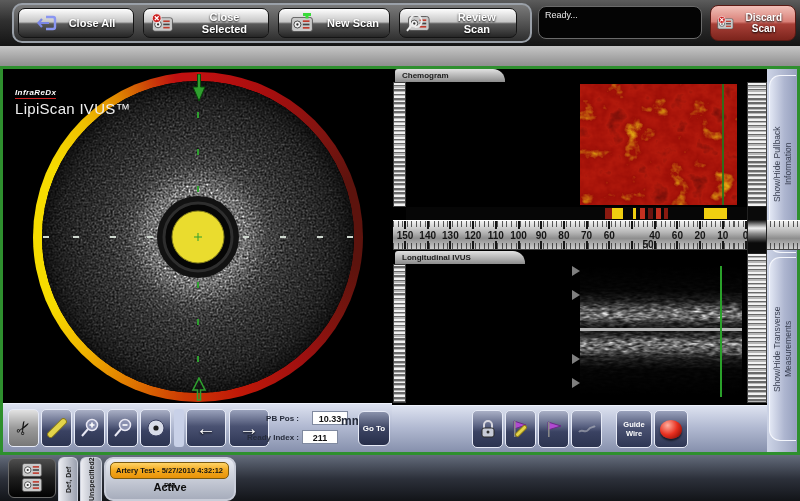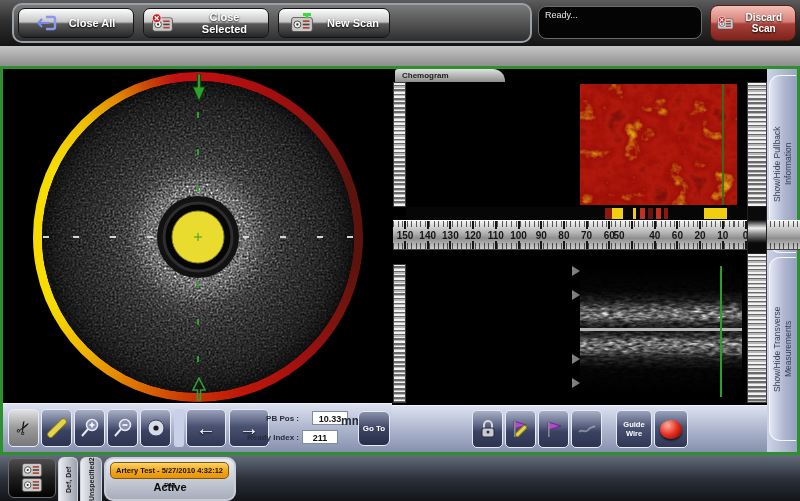--- a/index.html
+++ b/index.html
@@ -217,20 +217,28 @@
         <span>Close Selected</span>
       </button>
       <button class="tb-btn" style="width:112px">
         <svg width="26" height="20" viewBox="0 0 26 20">
           <use href="#disk-sym" x="1" y="4" width="24" height="15"></use>
           <rect x="14" y="0" width="8" height="3" fill="#3adb3a"></rect>
           <rect x="16.5" y="-2.5" width="3" height="8" fill="#3adb3a"></rect>
         </svg>
         <span>New Scan</span>
       </button>
+      <button class="tb-btn" style="width:118px">
+        <svg width="26" height="20" viewBox="0 0 26 20">
+          <use href="#disk-sym" x="1" y="3" width="24" height="15"></use>
+          <circle cx="10" cy="8" r="6" fill="none" stroke="#ececec" stroke-width="2"></circle>
+          <path d="M6 12L1 18" stroke="#ececec" stroke-width="2"></path>
+        </svg>
+        <span>Review Scan</span>
+      </button>
     </div>
     <div class="abs ready-box">
       <span>Ready...</span>
     </div>
     <button class="abs discard-btn">
       <svg width="22" height="18" viewBox="0 0 22 18">
         <use href="#disk-sym" x="0" y="3" width="21" height="14"></use>
         <circle cx="6" cy="5" r="4.4" fill="#cc2020" stroke="#fff" stroke-width="0.8"></circle>
         <path d="M4 3l4 4M8 3l-4 4" stroke="#fff" stroke-width="1.3"></path>
       </svg>
@@ -270,20 +278,24 @@
         <div class="tick-v" style="top: 239px; left: 156px;"></div>
         <div class="tick-v" style="top: 32px; left: 156px;"></div>
         <div class="tick-v" style="top: 276px; left: 156px;"></div>
       </div>
     <svg class="abs" style="left:185px;top:5px" width="22" height="28" viewBox="0 0 22 28">
       <path d="M9.5 0h3v13h4.5L11 27 5 13h4.5z" fill="#2f9f2f" stroke="#0a4a0a" stroke-width="1"></path>
     </svg>
     <svg class="abs" style="left:185px;top:308px" width="22" height="24" viewBox="0 0 22 24">
       <path d="M11 1L17 13h-4.5v10h-3V13H5z" fill="none" stroke="#2f9f2f" stroke-width="1.6"></path>
     </svg>
+    <div class="abs logo">
+      <div class="logo-brand">InfraReDx</div>
+      <div class="logo-product">LipiScan IVUS™</div>
+    </div>
   </div>
 
   <div class="abs panel-tab" style="left:395px;top:69px;width:110px;height:13px">
     <span>Chemogram</span>
   </div>
   <div class="abs ribbed" style="left:393px;top:82px;width:13px;height:125px"></div>
   <div class="abs" style="left:406px;top:82px;width:341px;height:125px;background:#000">
     <svg class="abs" style="left:174px;top:2px" width="157" height="121" viewBox="0 0 157 121">
       <rect width="157" height="121" fill="#000" filter="url(#chemoF)"></rect>
     </svg>
@@ -330,40 +342,43 @@
       <div class="ruler-major" style="left: 147.2px; bottom: 0px;"></div>
       <div class="ruler-num" style="left: 160.9px;">80</div>
       <div class="ruler-major" style="left: 169.9px; top: 0px;"></div>
       <div class="ruler-major" style="left: 169.9px; bottom: 0px;"></div>
       <div class="ruler-num" style="left: 183.6px;">70</div>
       <div class="ruler-major" style="left: 192.6px; top: 0px;"></div>
       <div class="ruler-major" style="left: 192.6px; bottom: 0px;"></div>
       <div class="ruler-num" style="left: 206.3px;">60</div>
       <div class="ruler-major" style="left: 215.3px; top: 0px;"></div>
       <div class="ruler-major" style="left: 215.3px; bottom: 0px;"></div>
-      <div class="ruler-num" style="left: 216px;">50</div>
+      <div class="ruler-num" style="left: 245px; margin-top: 9px;">50</div>
       <div class="ruler-major" style="left: 238px; top: 0px;"></div>
       <div class="ruler-major" style="left: 238px; bottom: 0px;"></div>
       <div class="ruler-num" style="left: 251.7px;">40</div>
       <div class="ruler-major" style="left: 260.7px; top: 0px;"></div>
       <div class="ruler-major" style="left: 260.7px; bottom: 0px;"></div>
       <div class="ruler-num" style="left: 274.4px;">60</div>
       <div class="ruler-major" style="left: 283.4px; top: 0px;"></div>
       <div class="ruler-major" style="left: 283.4px; bottom: 0px;"></div>
       <div class="ruler-num" style="left: 297.1px;">20</div>
       <div class="ruler-major" style="left: 306.1px; top: 0px;"></div>
       <div class="ruler-major" style="left: 306.1px; bottom: 0px;"></div>
       <div class="ruler-num" style="left: 319.8px;">10</div>
       <div class="ruler-major" style="left: 328.8px; top: 0px;"></div>
       <div class="ruler-major" style="left: 328.8px; bottom: 0px;"></div>
       <div class="ruler-num" style="left: 342.5px;">0</div>
       <div class="ruler-major" style="left: 351.5px; top: 0px;"></div>
       <div class="ruler-major" style="left: 351.5px; bottom: 0px;"></div>
     </div>
 
+  <div class="abs panel-tab" style="left:395px;top:251px;width:130px;height:13px">
+    <span>Longitudinal IVUS</span>
+  </div>
   <div class="abs ribbed" style="left:393px;top:264px;width:13px;height:139px"></div>
   <div class="abs" style="left:406px;top:264px;width:341px;height:139px;background:#000">
     <svg class="abs" style="left:174px;top:2px" width="162" height="131" viewBox="0 0 162 131">
       <rect width="162" height="62" fill="url(#lg1)" filter="url(#speckleF2)"></rect>
       <rect y="65" width="162" height="64" fill="url(#lg2)" filter="url(#speckleF2)"></rect>
       <rect y="62" width="162" height="3" fill="#b4b4b4"></rect>
       <rect x="140" width="2" height="131" fill="#2aa02a"></rect>
     </svg>
     <div class="longi-marker" style="left:166px;top:2px"></div>
     <div class="longi-marker" style="left:166px;top:26px"></div>

